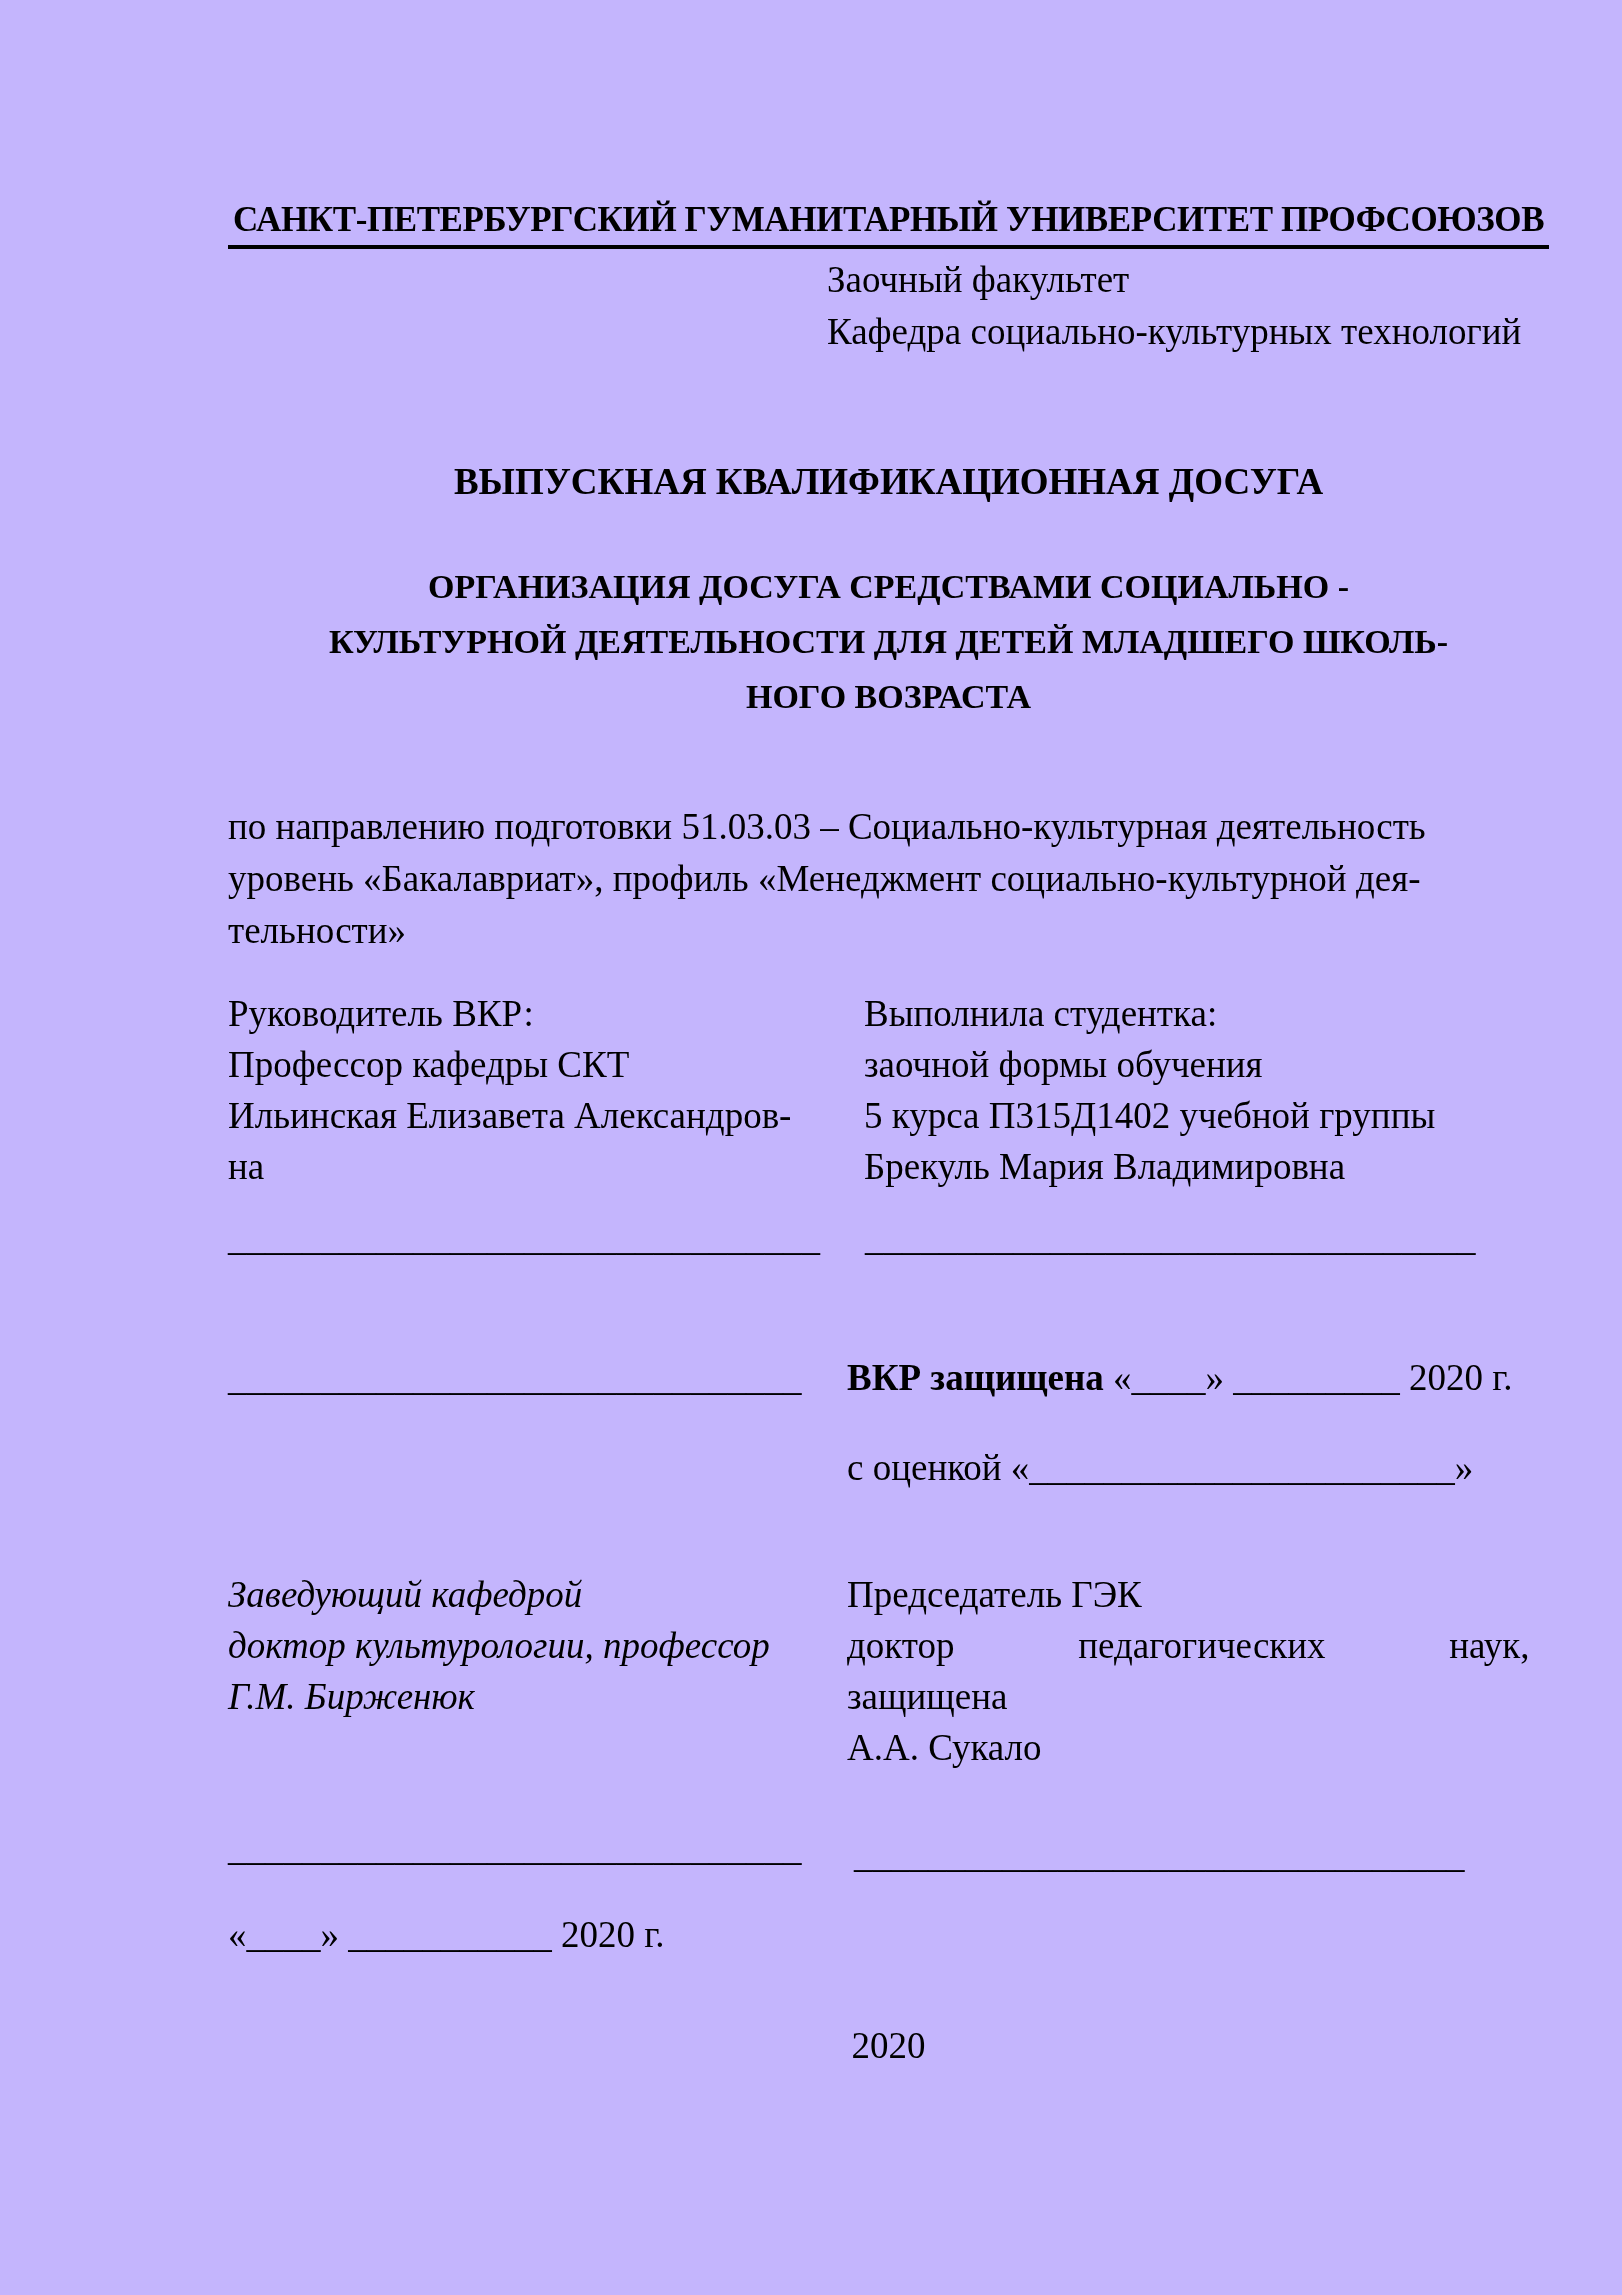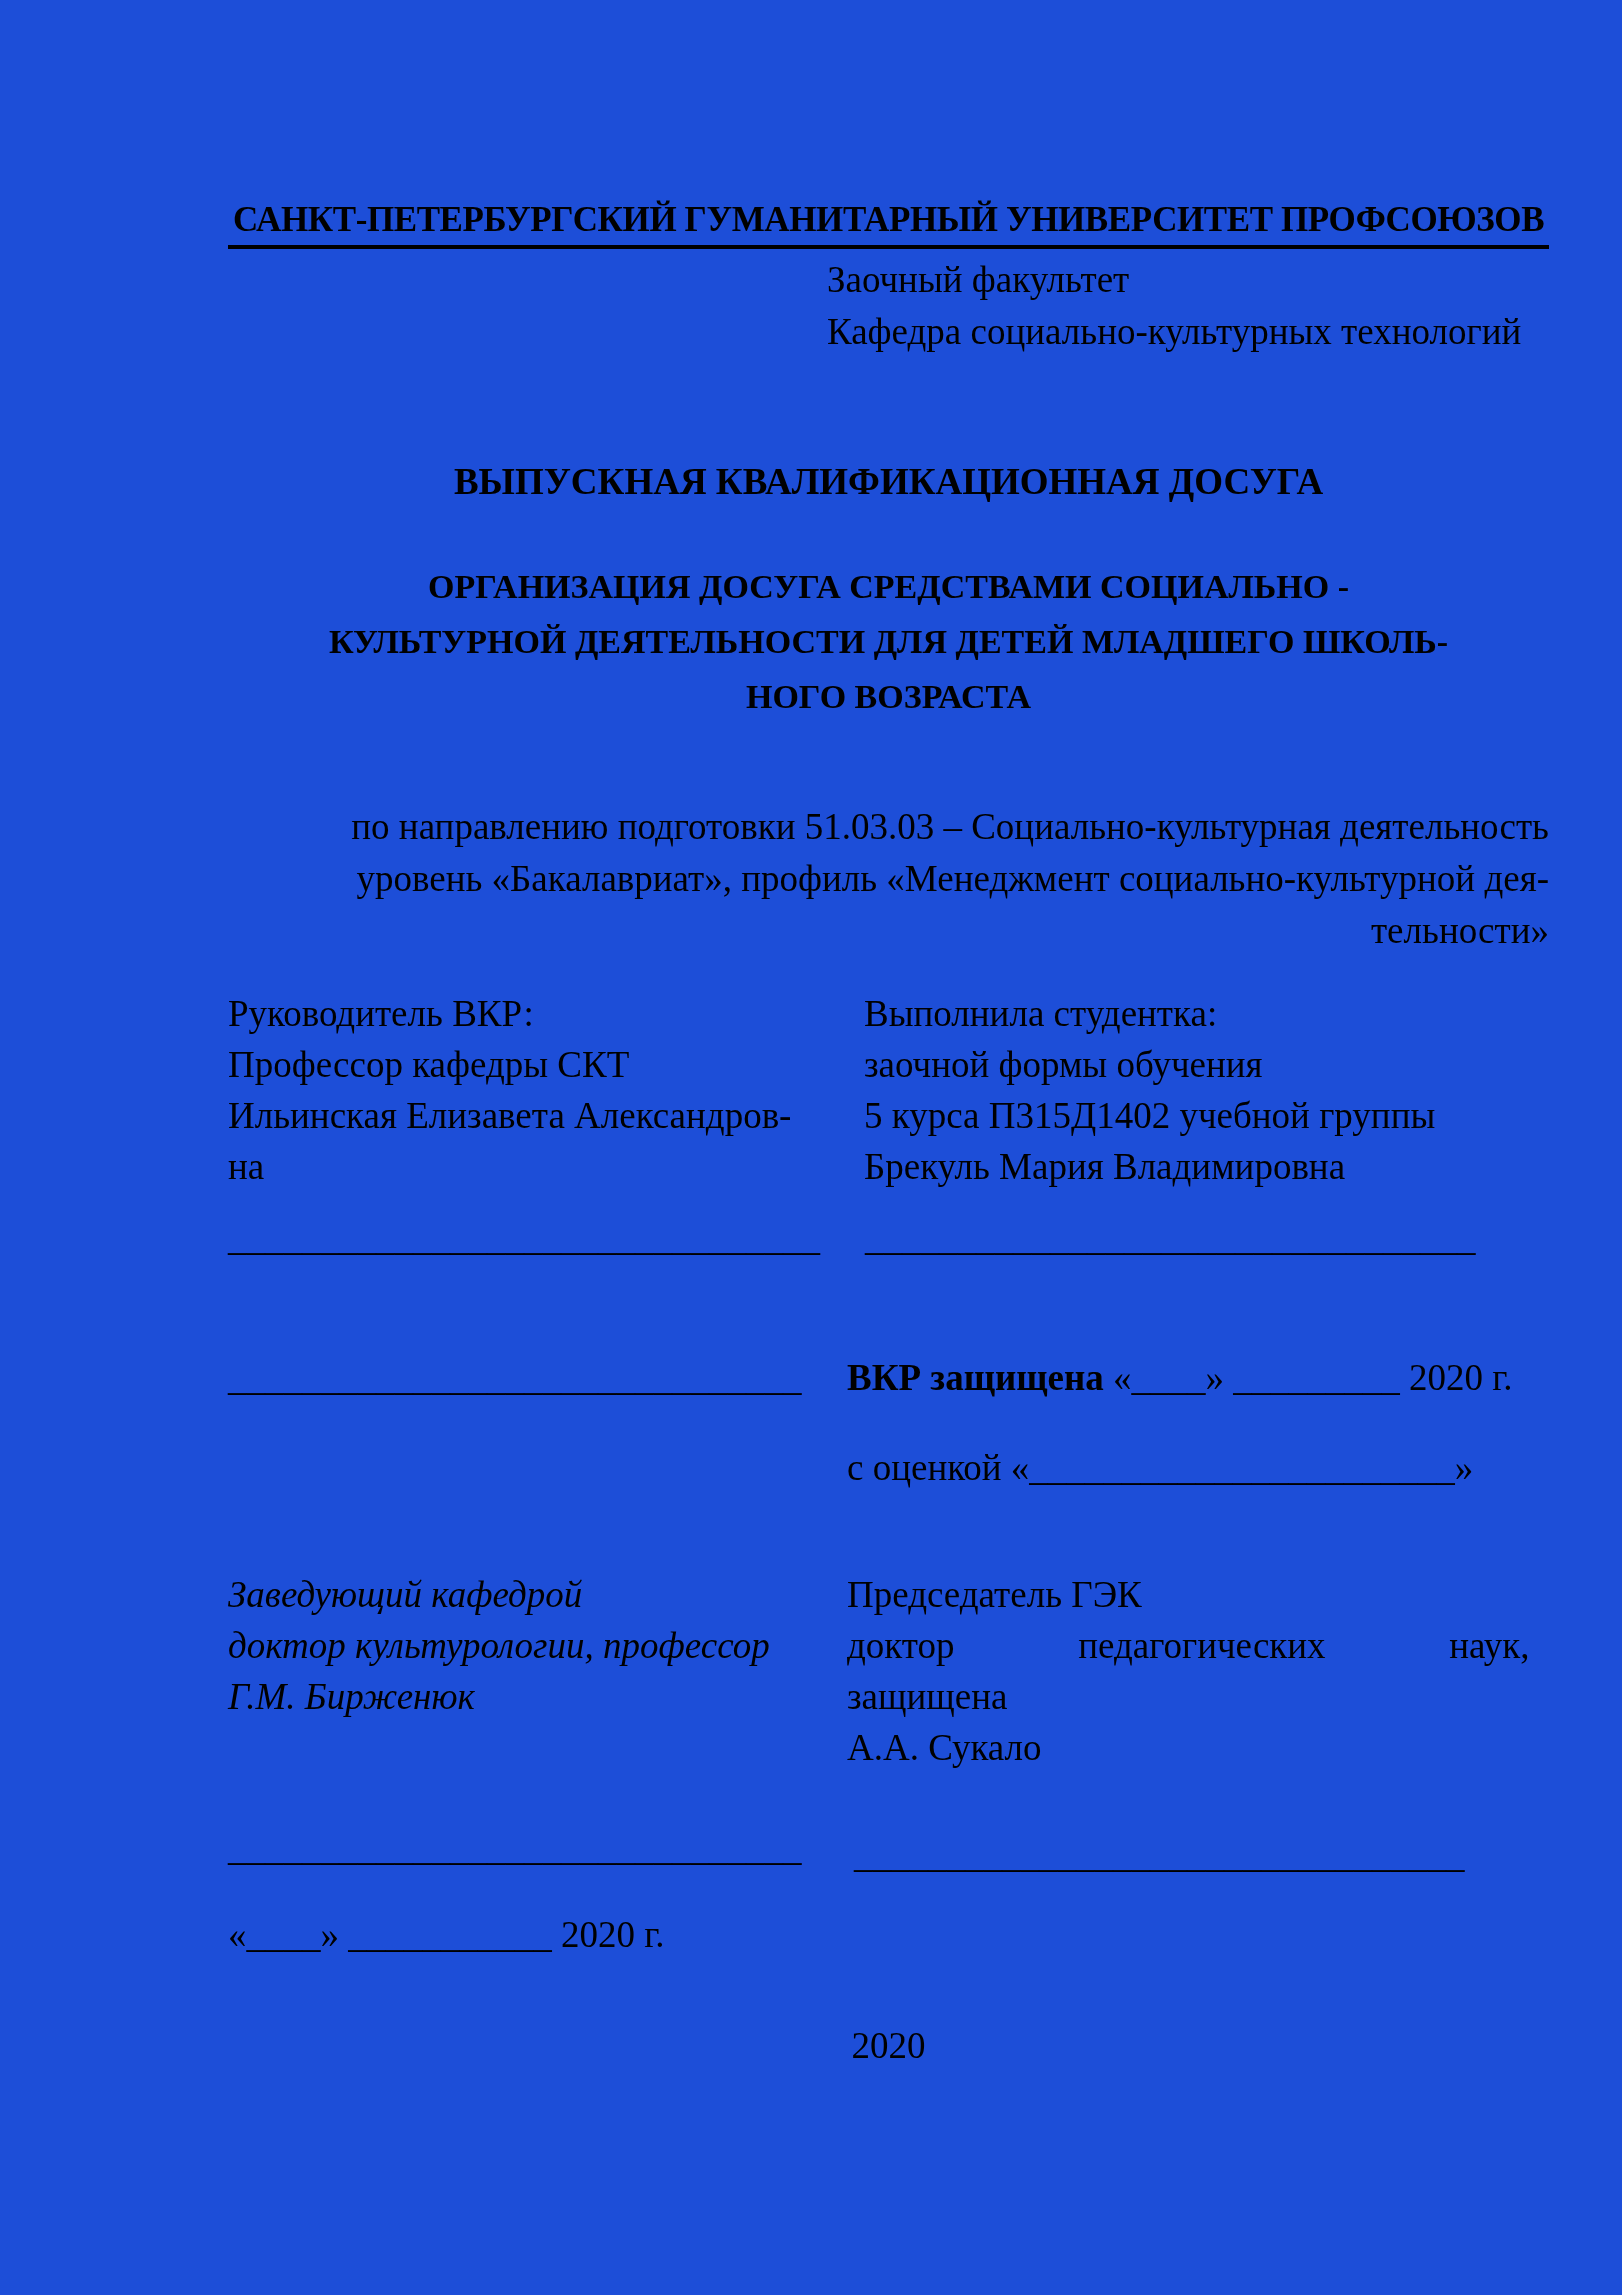--- a/index.html
+++ b/index.html
@@ -1,21 +1,21 @@
 <!DOCTYPE html>
 <html style="font-size:12.6px"><head>
 <meta charset="utf-8">
 <style>
   html, body { margin: 0; padding: 0; background: #ffffff; }
   .page {
     position: relative;
     width: 1623px;
     height: 2295px;
     box-sizing: border-box;
-    background: #1d4ed8;
+    background: #c4b5fd;
     color: #000000;
     font-family: "Liberation Serif", "DejaVu Serif", serif;
     font-size: 37px;
     padding: 196px 74px 0 228px;
     overflow: hidden;
   }
   .university {
     font-size: 35px;
     font-weight: bold;
     text-align: center;
@@ -30,21 +30,21 @@
     font-weight: bold;
     line-height: 50px;
   }
   .thesis-title {
     margin-top: 52px;
     text-align: center;
     font-weight: bold;
     font-size: 34px;
     line-height: 55px;
   }
-  .direction { margin-top: 77px; text-align: right; line-height: 52px; }
+  .direction { margin-top: 77px; text-align: left; line-height: 52px; }
   .row { display: flex; line-height: 51px; }
   .cell-right { flex: 1; }
   .people-top { margin-top: 31px; }
   .people-top .cell-left { width: 636px; }
   .sig1 { margin-top: 19.6px; }
   .sig1 .cell-left { width: 637px; }
   .defended { margin-top: 89px; }
   .defended .cell-left { width: 619px; }
   .bold { font-weight: bold; }
   .grade-row { margin-top: 39px; padding-left: 619px; line-height: 51px; }

